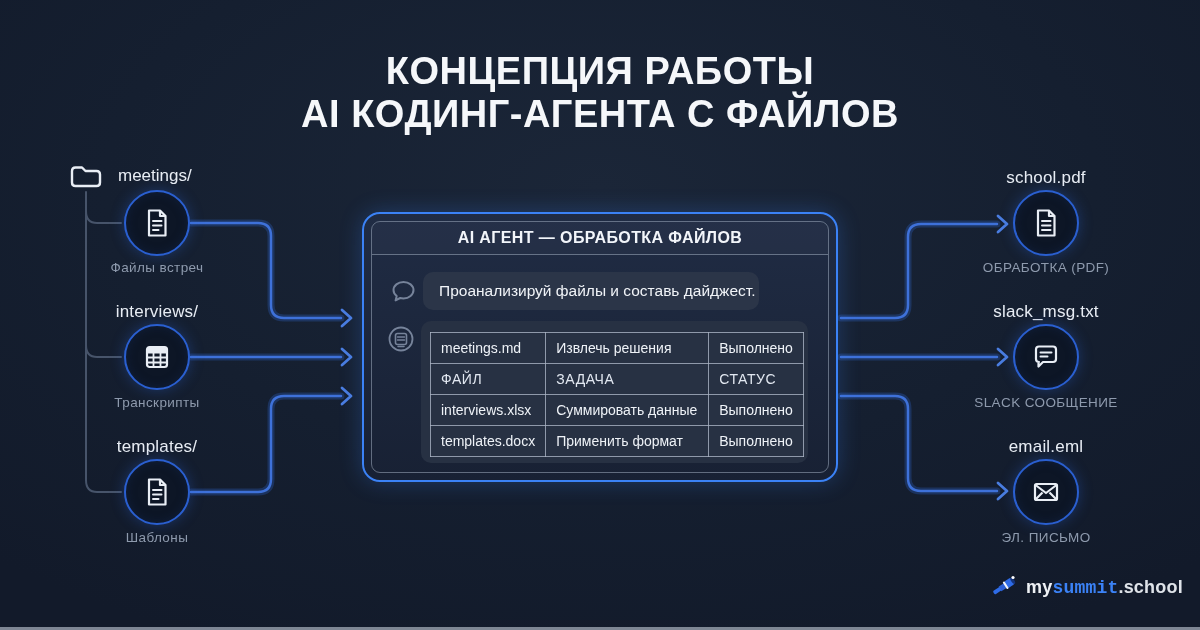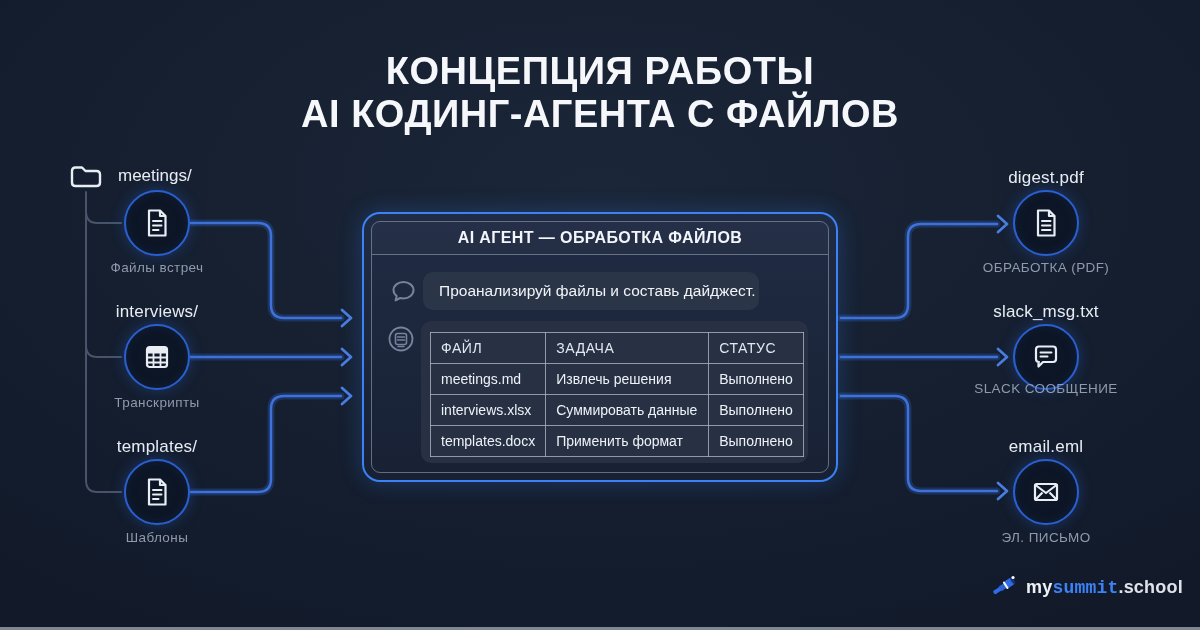--- a/index.html
+++ b/index.html
@@ -150,62 +150,62 @@
     <svg class="agent-icon" width="28" height="28" viewBox="0 0 28 28">
       <circle cx="14" cy="14" r="11.5" fill="none" stroke="#76839a" stroke-width="1.8"></circle>
       <rect x="8.5" y="8.5" width="11" height="11" rx="2" fill="none" stroke="#76839a" stroke-width="1.6"></rect>
       <path d="M 10.5 12 H 17.5 M 10.5 15 H 17.5" stroke="#76839a" stroke-width="1.5" stroke-linecap="round"></path>
       <path d="M 11 21.5 H 17" stroke="#76839a" stroke-width="1.5" stroke-linecap="round"></path>
     </svg>
     <div class="table-card">
       <table class="task">
         <tbody>
             <tr>
+          <td>meetings.md</td>
+          <td>Извлечь решения</td>
+          <td>Выполнено</td>
+        </tr>
+        <tr>
           <th class="c1">ФАЙЛ</th>
           <th class="c2">ЗАДАЧА</th>
           <th class="c3">СТАТУС</th>
-        </tr>
-        <tr>
-          <td>meetings.md</td>
-          <td>Извлечь решения</td>
-          <td>Выполнено</td>
         </tr>
         <tr>
           <td>interviews.xlsx</td>
           <td>Суммировать данные</td>
           <td>Выполнено</td>
         </tr>
         <tr>
           <td>templates.docx</td>
           <td>Применить формат</td>
           <td>Выполнено</td>
         </tr>
       </tbody>
         </table>
     </div>
   </div>
 
-  <div class="folder-name" style="left:966px;top:168px;">digest.pdf</div>
+  <div class="folder-name" style="left:966px;top:168px;">school.pdf</div>
   <div class="node" style="left:1013px;top:190px;">
     <svg width="34" height="34" viewBox="0 0 34 34">
       <path d="M 9 4.5 H 20 L 25.5 10 V 29.5 H 9 Z" fill="none" stroke="#e9eef5" stroke-width="2.2" stroke-linejoin="round"></path>
       <path d="M 20 4.5 V 10 H 25.5" fill="none" stroke="#e9eef5" stroke-width="2.2" stroke-linejoin="round"></path>
       <path d="M 13 15 H 21.5 M 13 19.5 H 21.5 M 13 24 H 21.5" stroke="#e9eef5" stroke-width="2" stroke-linecap="round"></path>
     </svg>
   </div>
   <div class="node-label" style="left:956px;top:260px;">ОБРАБОТКА (PDF)</div>
 
   <div class="folder-name" style="left:966px;top:302px;">slack_msg.txt</div>
   <div class="node" style="left:1013px;top:324px;">
     <svg width="34" height="34" viewBox="0 0 34 34">
       <path d="M 7 9.5 Q 7 6.5 10 6.5 H 24 Q 27 6.5 27 9.5 V 19 Q 27 22 24 22 H 14 L 9.5 26.5 V 22 H 10 Q 7 22 7 19 Z" fill="none" stroke="#e9eef5" stroke-width="2.2" stroke-linejoin="round"></path>
       <path d="M 11.5 12.5 H 22.5 M 11.5 16.5 H 18.5" stroke="#e9eef5" stroke-width="2" stroke-linecap="round"></path>
     </svg>
   </div>
-  <div class="node-label" style="left:956px;top:381px;">SLACK СООБЩЕНИЕ</div>
+  <div class="node-label" style="left:956px;top:395px;">SLACK СООБЩЕНИЕ</div>
 
   <div class="folder-name" style="left:966px;top:437px;">email.eml</div>
   <div class="node" style="left:1013px;top:459px;">
     <svg width="34" height="34" viewBox="0 0 34 34">
       <rect x="6" y="9" width="22" height="16" rx="1.5" fill="none" stroke="#e9eef5" stroke-width="2.2"></rect>
       <path d="M 6.5 10 L 17 18 L 27.5 10" fill="none" stroke="#e9eef5" stroke-width="2.2" stroke-linejoin="round"></path>
       <path d="M 6.5 24.5 L 13.5 17.5 M 27.5 24.5 L 20.5 17.5" fill="none" stroke="#e9eef5" stroke-width="2.2"></path>
     </svg>
   </div>
   <div class="node-label" style="left:956px;top:530px;">ЭЛ. ПИСЬМО</div>

